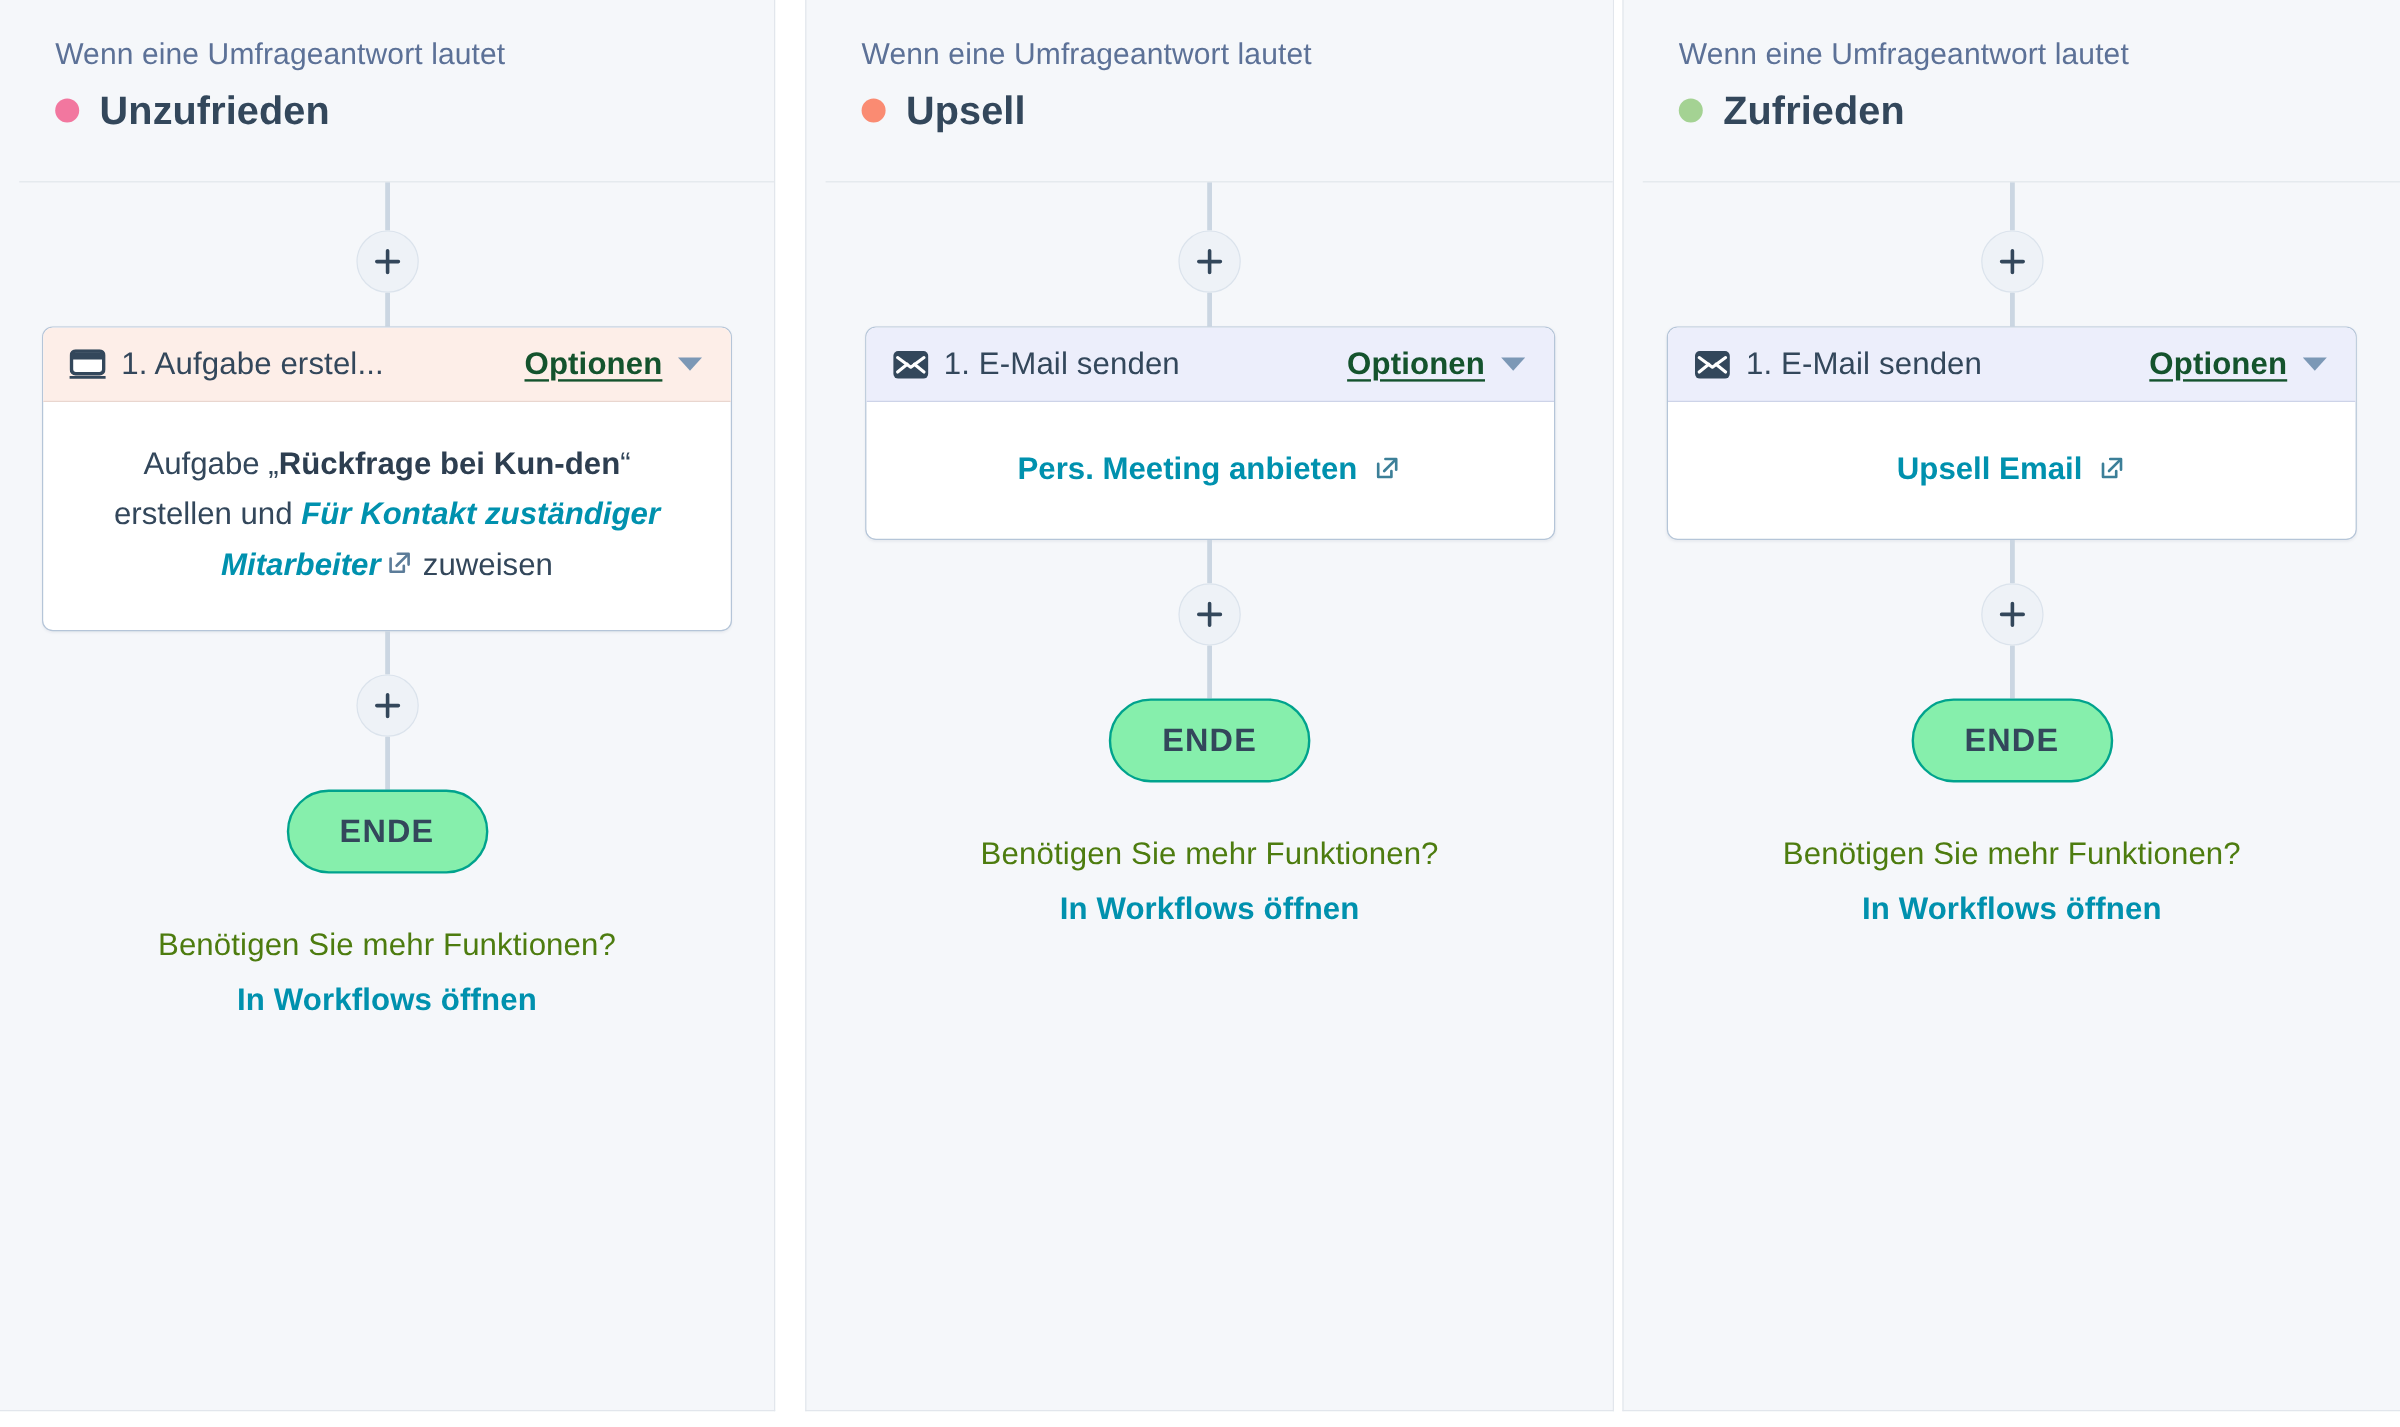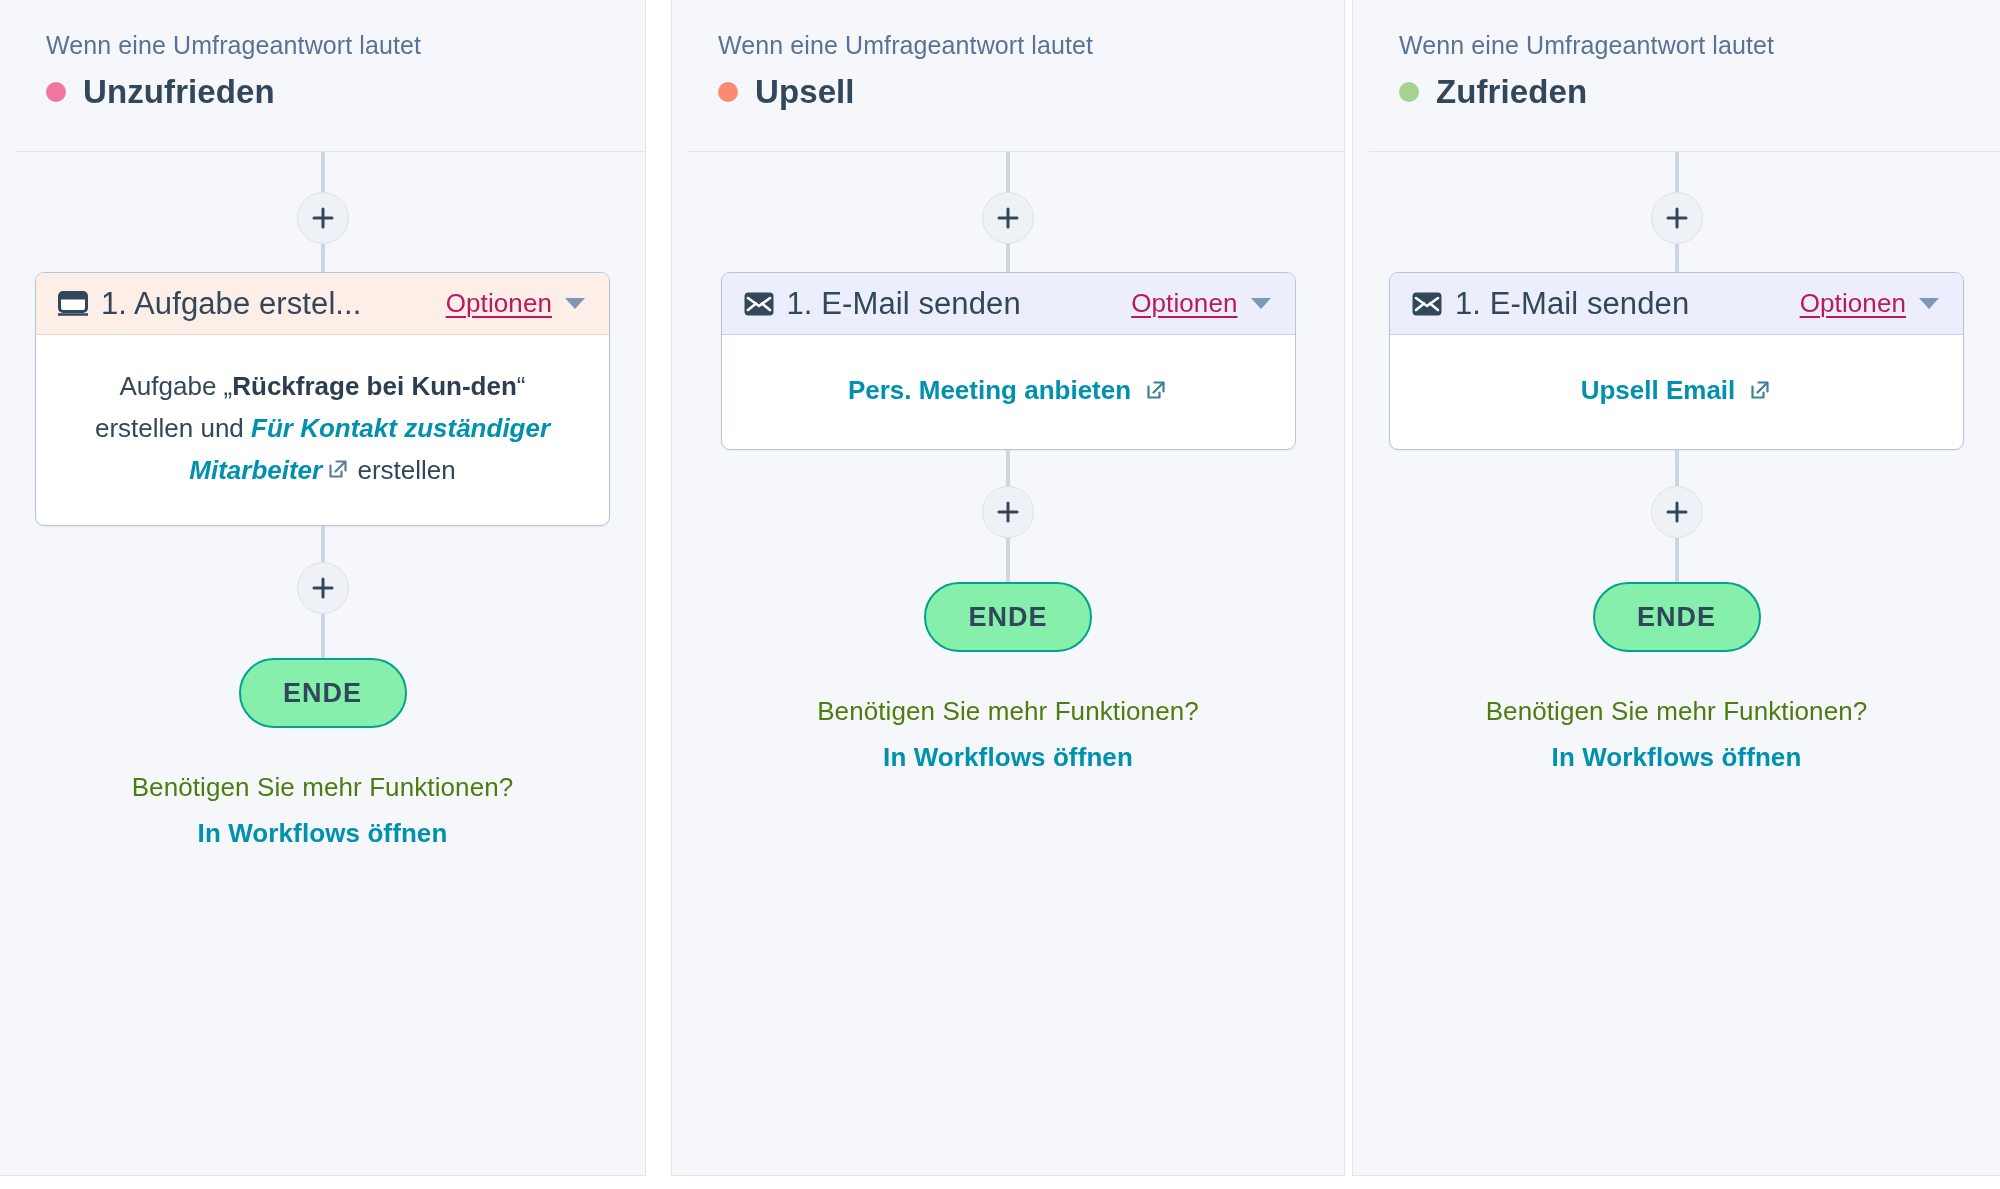--- a/index.html
+++ b/index.html
@@ -125,37 +125,37 @@
     padding: 0 24px 0 22px;
     border-bottom: 1px solid #c7d2e0;
   }
   .card-head.task  { background: #fdeee8; border-bottom-color: #e9d6cf; }
   .card-head.email { background: #eceefb; border-bottom-color: #cdd3e8; }
 
   .card-icon { flex: 0 0 auto; display: flex; align-items: center; margin-right: 13px; }
   .card-icon svg { display: block; }
 
   .card-head-title {
-    font-size: 31px;
+    font-size: 26px;
     color: #33475b;
     white-space: nowrap;
     letter-spacing: .1px;
   }
 
   .options {
     margin-left: auto;
     display: flex;
     align-items: center;
     gap: 13px;
     cursor: pointer;
   }
   .options-label {
     font-size: 26px;
-    font-weight: 400;
-    color: #be185d;
+    font-weight: 700;
+    color: #14532d;
     text-decoration: underline;
     text-underline-offset: 4px;
     text-decoration-thickness: 2px;
     letter-spacing: .1px;
   }
   .caret {
     width: 0; height: 0;
     border-left: 10px solid transparent;
     border-right: 10px solid transparent;
     border-top: 11px solid #7c98b6;
@@ -266,21 +266,21 @@
           <span class="options">
             <span class="options-label">Optionen</span>
             <span class="caret"></span>
           </span>
         </div>
         <div class="card-body">
           <span>Aufgabe „</span><b>Rückfrage bei Kun-</b><b>den</b><span>“ erstellen und </span><a class="link">Für Kontakt</a> <a class="link">zuständiger Mitarbeiter</a><span class="ext-icon"><svg width="24" height="24" viewBox="0 0 24 24" aria-hidden="true">
                 <path d="M4.5 8.5v11h11v-5" stroke="#5c7c99" stroke-width="2.2" fill="none" stroke-linecap="round" stroke-linejoin="round"></path>
                 <path d="M10.5 4.5h9v9" stroke="#5c7c99" stroke-width="2.2" fill="none" stroke-linecap="round" stroke-linejoin="round"></path>
                 <path d="M19 5L9.5 14.5" stroke="#5c7c99" stroke-width="2.2" stroke-linecap="round"></path>
-              </svg></span> <span>erstellen</span>
+              </svg></span> <span>zuweisen</span>
         </div>
       </div>
 
       <div class="connector conn-36"></div>
       <div class="plus-btn">
         <svg width="22" height="22" viewBox="0 0 22 22" aria-hidden="true">
           <path d="M11 2v18M2 11h18" stroke="#33475b" stroke-width="3" stroke-linecap="round"></path>
         </svg>
       </div>
       <div class="connector conn-44"></div>

